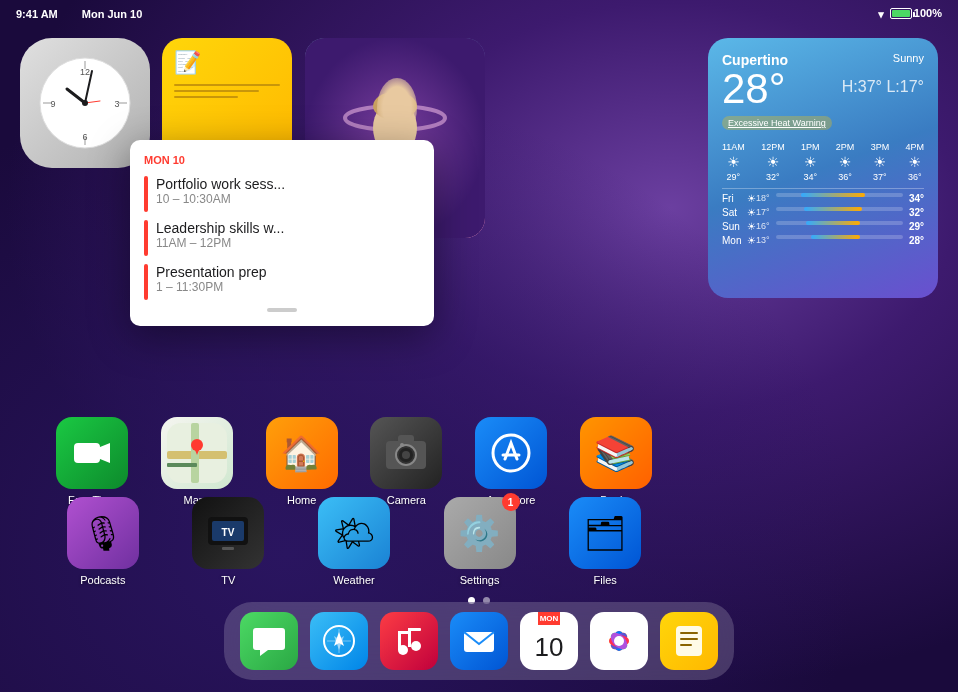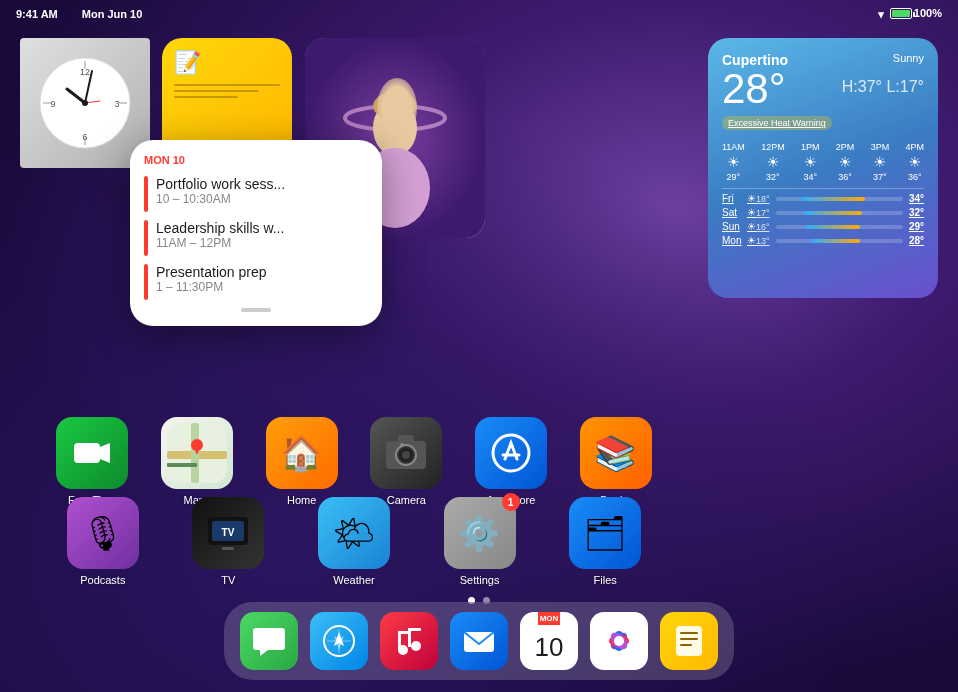--- a/index.html
+++ b/index.html
@@ -68,21 +68,21 @@
       width: 90%;
       background: #4cd964;
       border-radius: 1px;
     }
 
     
     .clock-widget {
       width: 130px;
       height: 130px;
       background: linear-gradient(135deg, #e0e0e0, #b0b0b0);
-      border-radius: 4px;
+      border-radius: 32px;
       display: flex;
       align-items: center;
       justify-content: center;
       position: relative;
       overflow: hidden;
       flex-shrink: 0;
     }
 
     
     .notes-widget {
@@ -163,25 +163,24 @@
       gap: 2px;
     }
     .sun-icon { font-size: 14px; }
     .divider-line {
       height: 1px;
       background: rgba(255,255,255,0.3);
       margin: 4px 0;
     }
     .daily-row {
       display: flex;
-      align-items: center;
+      align-items: flex-start;
       justify-content: space-between;
       font-size: 10px;
       margin: 3px 0;
-      text-decoration: underline;
     }
     .daily-day { width: 25px; }
     .temp-bar-container {
       flex: 1;
       height: 4px;
       background: rgba(255,255,255,0.2);
       border-radius: 2px;
       margin: 0 6px;
       position: relative;
     }
@@ -190,23 +189,23 @@
       height: 100%;
       border-radius: 2px;
       background: linear-gradient(90deg, #3af, #fa0);
     }
 
     
     .calendar-popup {
       position: absolute;
       top: 140px;
       left: 130px;
-      width: 252px;
+      width: 304px;
       background: white;
-      border-radius: 23px;
+      border-radius: 10px;
       padding: 14px;
       z-index: 20;
       box-shadow: 0 10px 40px rgba(0,0,0,0.4);
     }
     .cal-day-label {
       font-size: 11px;
       font-weight: 700;
       color: #ff3b30;
       margin-bottom: 10px;
     }

